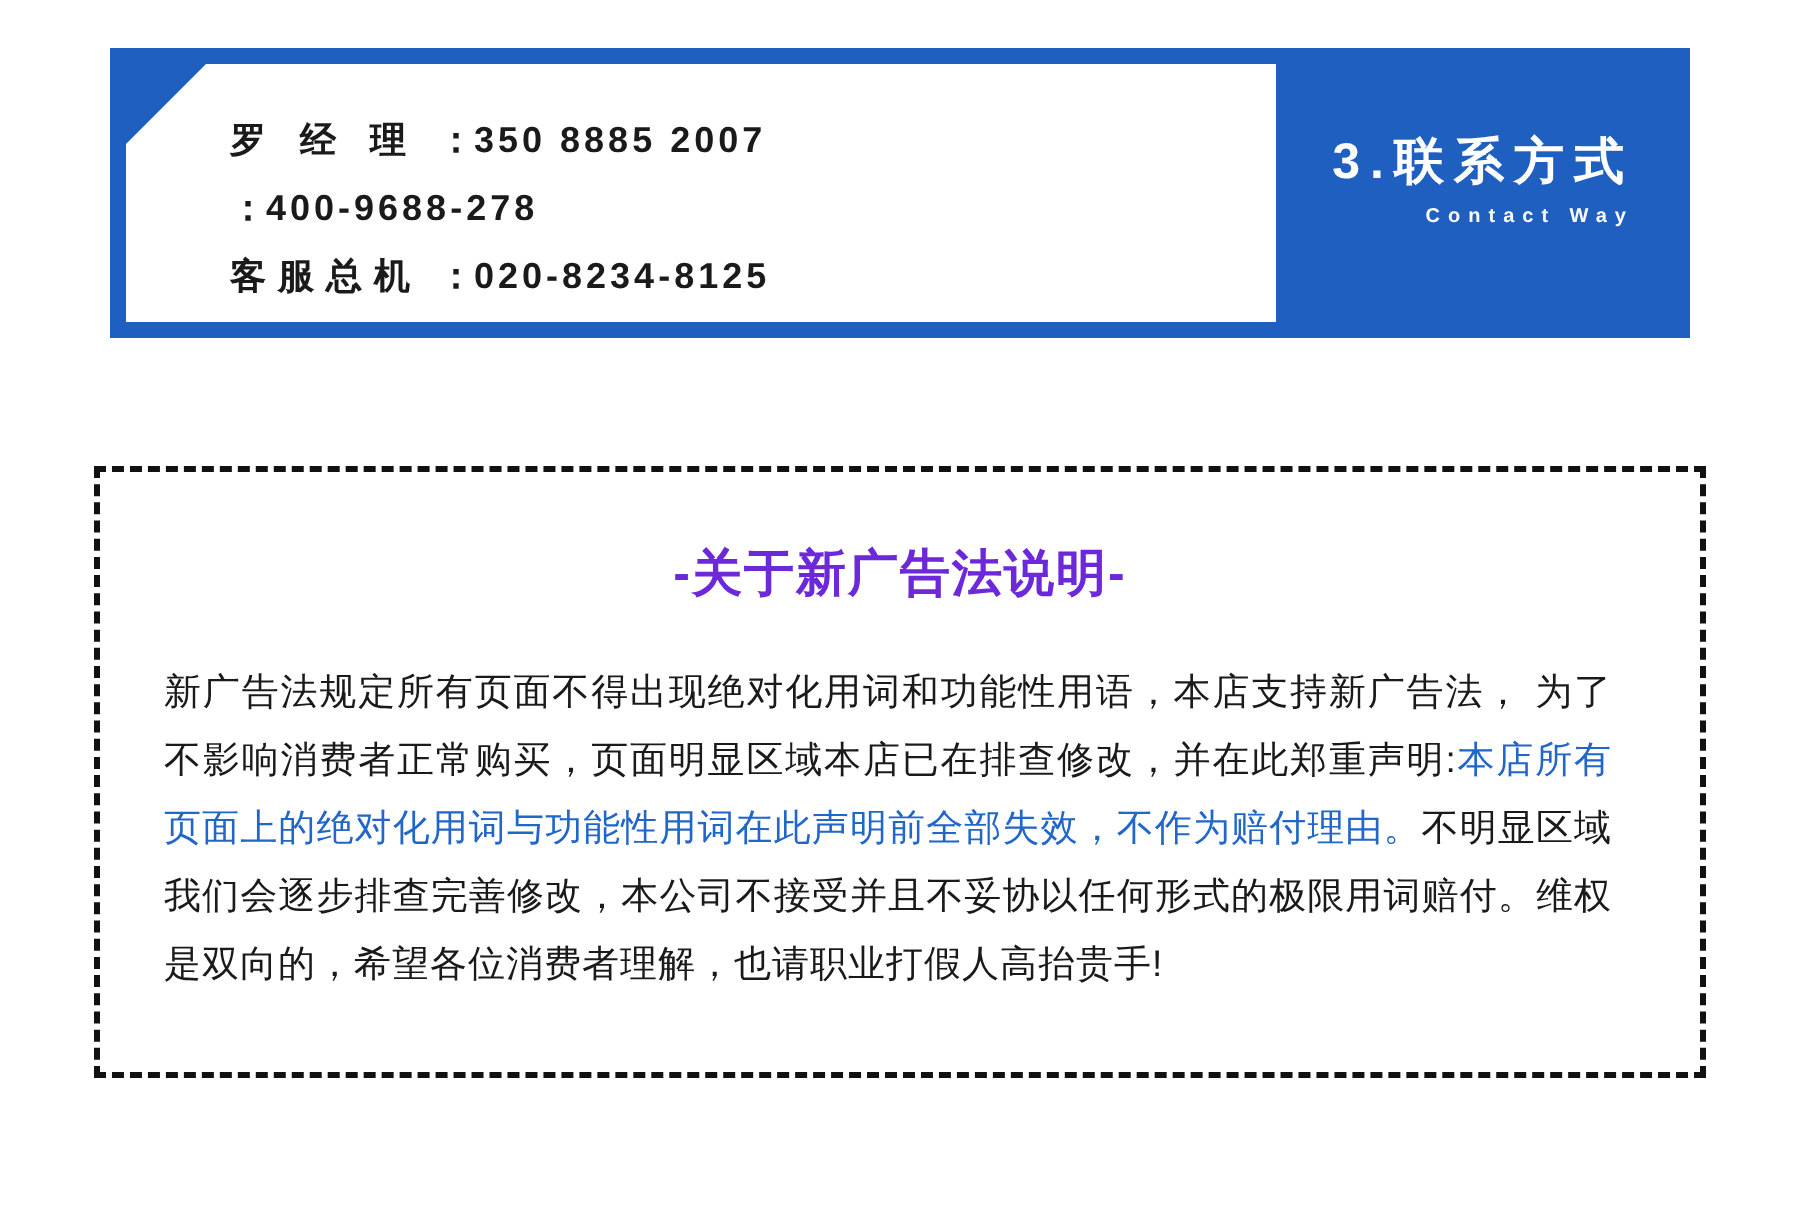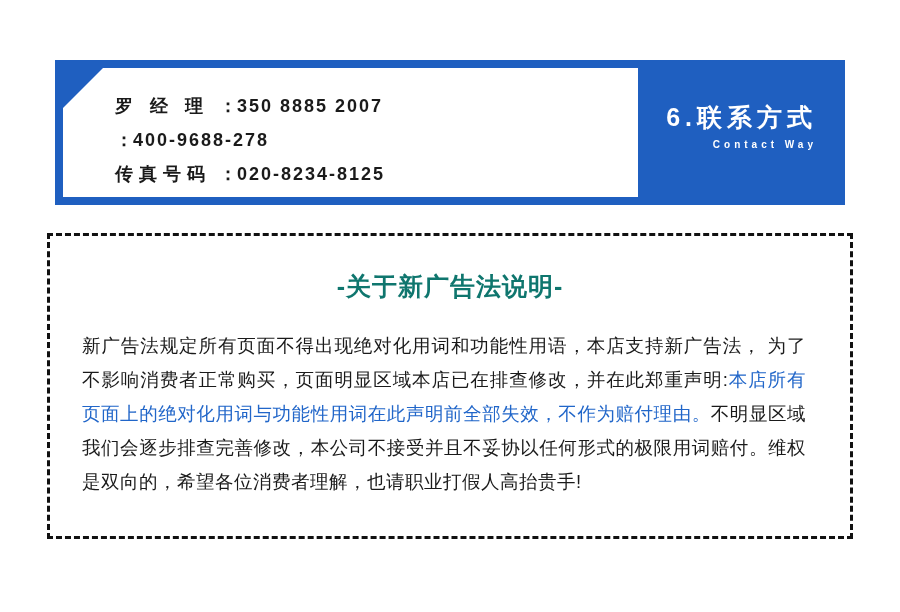--- a/index.html
+++ b/index.html
@@ -14,21 +14,20 @@
     overflow: hidden;
   }
 
   
   .banner {
     position: absolute;
     left: 55px;
     top: 24px;
     width: 790px;
     height: 123px;
-    margin-top: 36px;
   }
   .banner-bg {
     position: absolute;
     left: 0;
     top: 0;
     width: 790px;
     height: 145px;
     background: #1f5fc0;
   }
   .banner-white {
@@ -100,21 +99,21 @@
     height: 306px;
     border: 3px dashed #111111;
     box-sizing: border-box;
     background: #ffffff;
   }
   .notice-title {
     text-align: center;
     margin-top: 34px;
     font-size: 25px;
     font-weight: bold;
-    color: #0f766e;
+    color: #6d28d9;
     letter-spacing: 1px;
   }
   .notice-body {
     margin: 26px 44px 0 32px;
     font-size: 18.5px;
     line-height: 34px;
     color: #1a1a1a;
     text-align: justify;
     letter-spacing: 0.5px;
   }
@@ -133,28 +132,28 @@
     <div class="contact-row">
       <span class="contact-label">罗 经 理</span>
       <span class="contact-colon">：</span>
       <span class="contact-value">350 8885 2007</span>
     </div>
     <div class="contact-row">
       <span class="contact-colon">：</span>
       <span class="contact-value">400-9688-278</span>
     </div>
     <div class="contact-row">
-      <span class="contact-label">传真号码</span>
+      <span class="contact-label">客服总机</span>
       <span class="contact-colon">：</span>
       <span class="contact-value">020-8234-8125</span>
     </div>
   </div>
 
   <div class="banner-title-wrap">
-    <div class="banner-title-cn">6.联系方式</div>
+    <div class="banner-title-cn">3.联系方式</div>
     <div class="banner-title-en">Contact Way</div>
   </div>
 </div>
 
 <div class="notice">
   <div class="notice-title">-关于新广告法说明-</div>
   <div class="notice-body">
     <span>新广告法规定所有页面不得出现绝对化用词和功能性用语，本店支持新广告法， 为了不影响消费者正常购买，页面明显区域本店已在排查修改，并在此郑重声明:</span><span class="hl">本店所有页面上的绝对化用词与功能性用词在此声明前全部失效，不作为赔付理由。</span><span>不明显区域我们会逐步排查完善修改，本公司不接受并且不妥协以任何形式的极限用词赔付。维权是双向的，希望各位消费者理解，也请职业打假人高抬贵手!</span>
   </div>
 </div>

